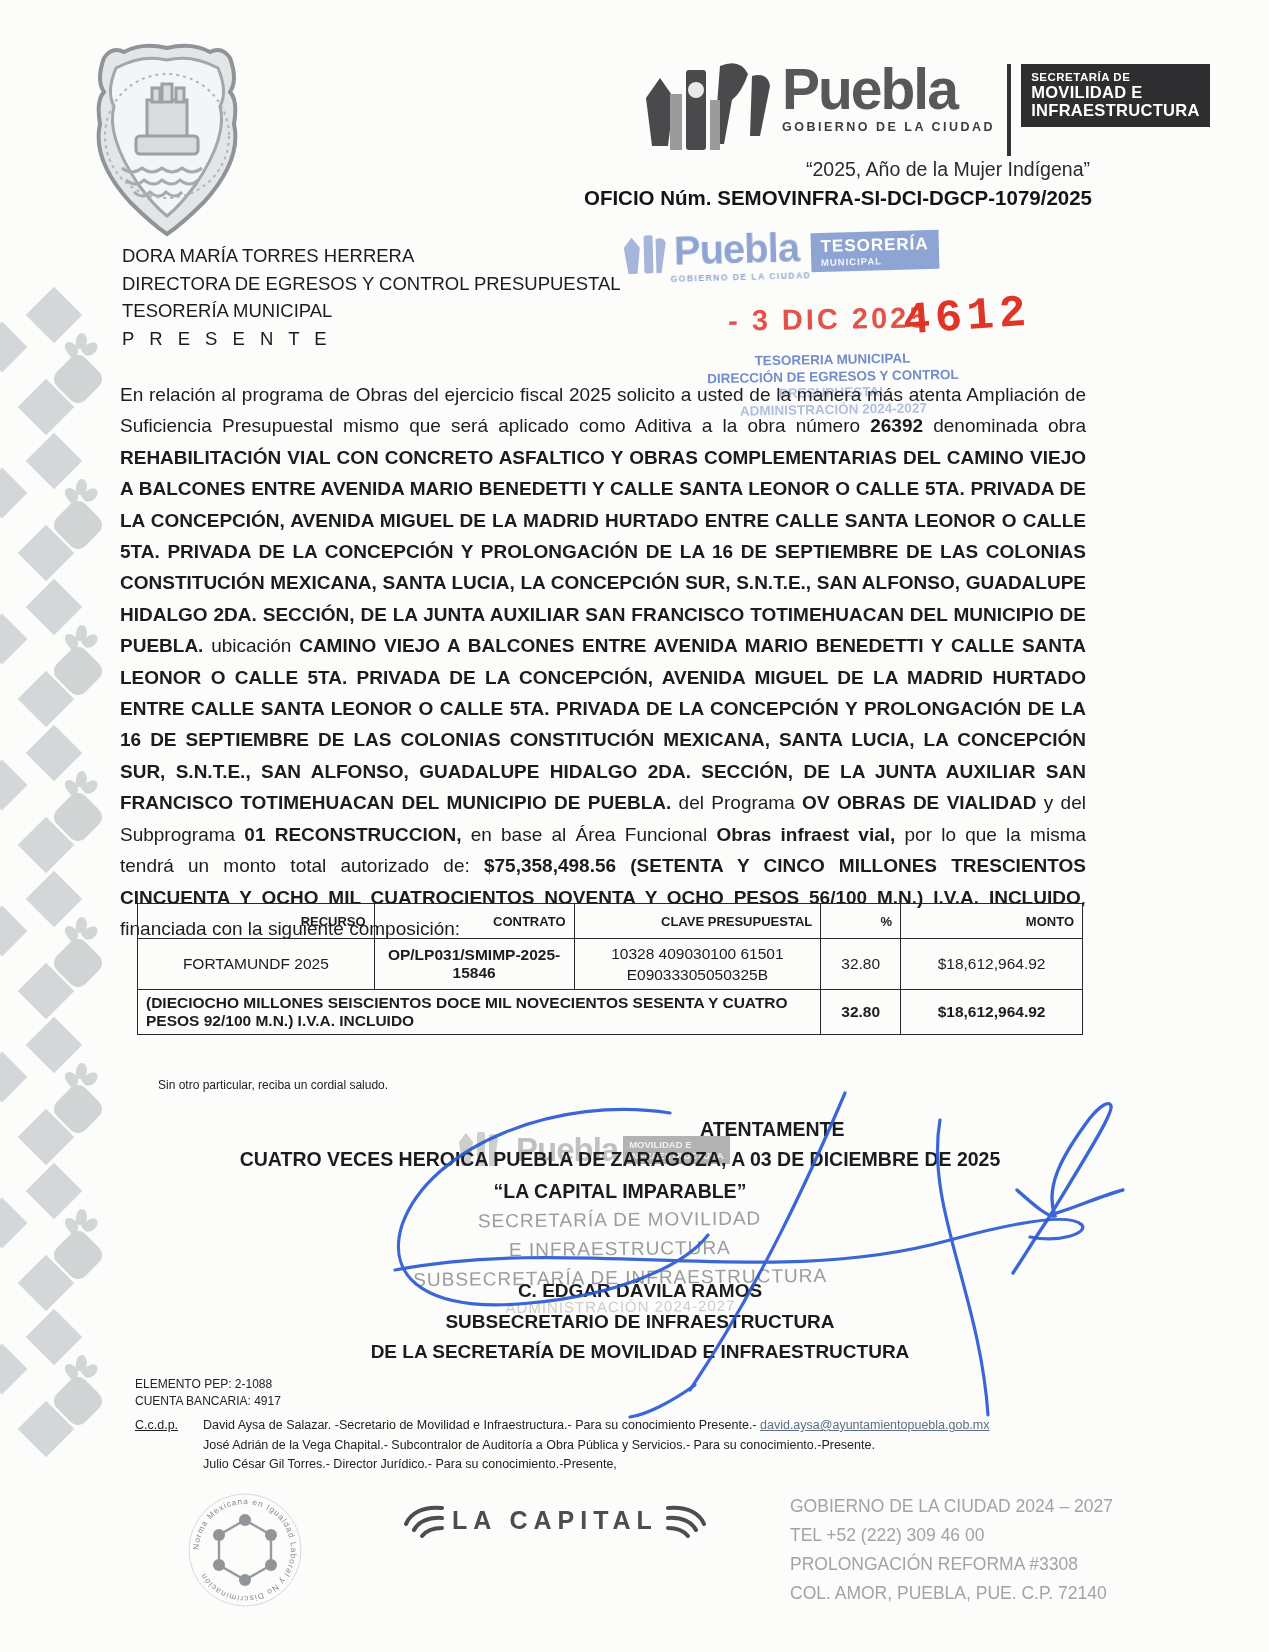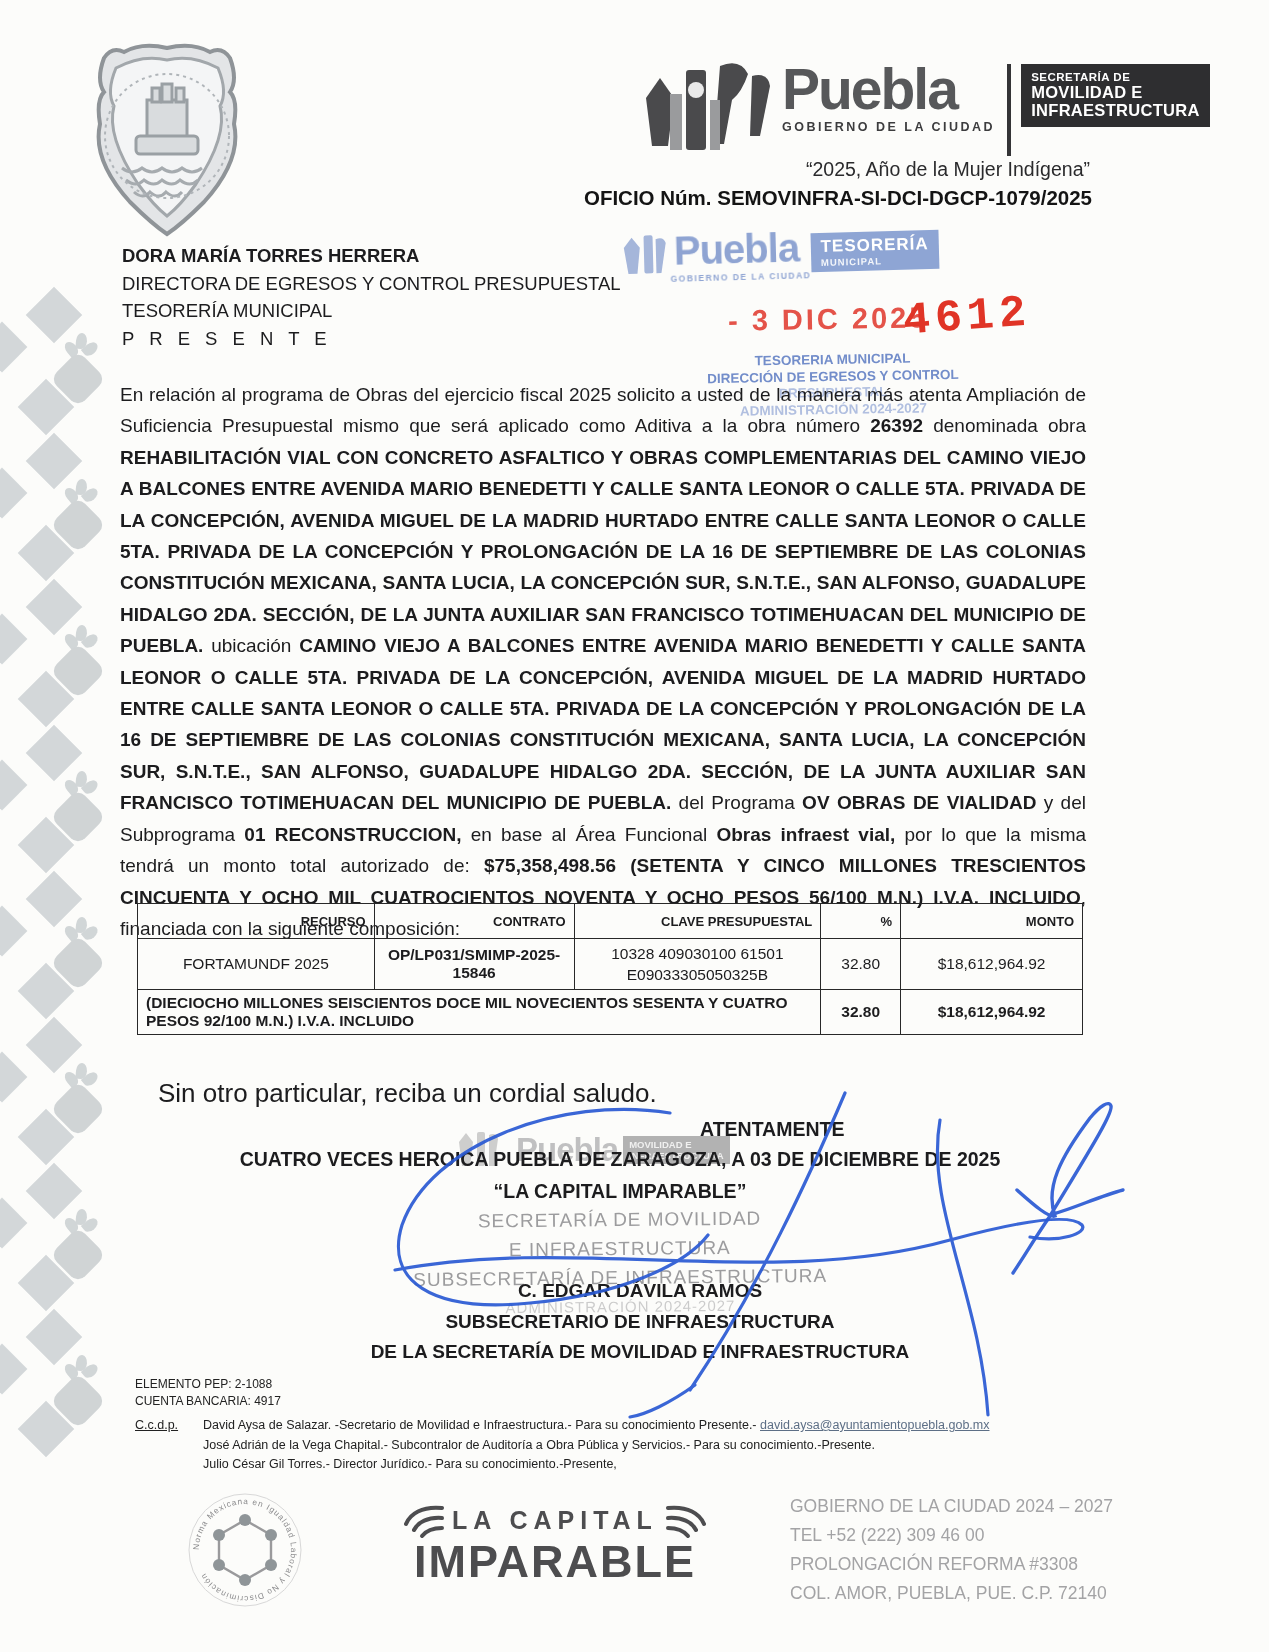--- a/index.html
+++ b/index.html
@@ -23,21 +23,21 @@
   .brand .pue{font-size:57px;font-weight:800;color:#57585a;letter-spacing:-2px;line-height:58px;}
   .brand .gob{font-size:12.5px;font-weight:700;letter-spacing:2.5px;color:#3c3c3e;margin-top:2px;}
   .brand .divider{width:4px;background:#343436;height:92px;margin:4px 10px 0 12px;}
   .secbox{background:#2e2e30;color:#fff;padding:7px 10px 8px 10px;margin-top:4px;}
   .secbox .l1{font-size:11.5px;font-weight:700;letter-spacing:.5px;}
   .secbox .l2,.secbox .l3{font-size:16.5px;font-weight:800;line-height:18px;letter-spacing:.3px;}
   .motto{position:absolute;left:660px;top:158px;width:430px;text-align:right;font-size:19.5px;color:#2a2a2c;z-index:1;}
   .oficio{position:absolute;left:540px;top:186px;width:552px;text-align:right;font-size:20.5px;font-weight:800;color:#141414;z-index:2;}
   
   .recipient{position:absolute;left:122px;top:242px;font-size:18.5px;line-height:27.5px;z-index:2;}
-  .recipient .b{font-weight:700;}
+  .recipient .b{font-weight:400;}
   .recipient .sp{letter-spacing:5px;}
   
   .st-tesoreria{position:absolute;left:618px;top:226px;display:flex;align-items:center;transform:rotate(-1.5deg);opacity:.85;z-index:1;}
   .st-tesoreria .pueblue{font-size:40px;font-weight:800;color:#7c95cc;filter:blur(.7px);letter-spacing:-1px;margin:0 6px 0 4px;}
   .st-tesoreria .gobblue{font-size:8.5px;font-weight:700;letter-spacing:1.5px;color:#7c95cc;filter:blur(.4px);}
   .st-tesoreria .tbox{background:#7491cb;color:#fff;padding:4px 10px;opacity:.95;}
   .st-tesoreria .tbox .t1{font-size:17px;font-weight:800;letter-spacing:1px;}
   .st-tesoreria .tbox .t2{font-size:9.5px;font-weight:700;letter-spacing:1px;opacity:.9;}
   .st-date{position:absolute;left:728px;top:303px;font-size:29px;font-weight:700;color:#e2453a;letter-spacing:3px;transform:rotate(-1deg);opacity:.92;z-index:1;font-family:"Liberation Sans",sans-serif;}
   .st-folio{position:absolute;left:903px;top:292px;font-size:45px;font-weight:700;color:#e03426;letter-spacing:5px;transform:rotate(-4deg);font-family:"Liberation Mono",monospace;z-index:1;}
@@ -48,21 +48,21 @@
   .bodytext b{font-weight:700;}
   
   .tblwrap{position:absolute;left:137px;top:903px;width:946px;z-index:2;}
   table.doc{border-collapse:collapse;width:100%;font-size:15.5px;}
   table.doc th,table.doc td{border:1.6px solid #282828;padding:4px 8px;}
   table.doc th{font-weight:800;font-size:13px;height:26px;text-align:right;}
   td.c{text-align:center;}
   td.bold{font-weight:800;}
   .clave div{line-height:21px;}
   
-  .farewell{position:absolute;left:158px;top:1078px;font-size:26px;z-index:2;}
+  .farewell{position:absolute;left:158px;top:1078px;font-size:12px;z-index:2;}
   .atent{position:absolute;left:700px;top:1118px;width:380px;font-weight:800;font-size:19.5px;z-index:2;}
   .citydate{position:absolute;left:130px;top:1148px;width:980px;text-align:center;font-weight:800;font-size:19.5px;z-index:2;}
   .quoteline{position:absolute;left:130px;top:1180px;width:980px;text-align:center;font-weight:800;font-size:19.5px;z-index:2;}
   .st-semovi-mini{position:absolute;left:455px;top:1128px;display:flex;align-items:center;opacity:.5;z-index:1;}
   .st-semovi-mini .pgray{font-size:33px;font-weight:800;color:#85868a;filter:blur(.6px);letter-spacing:-1px;margin:0 5px;}
   .st-semovi-mini .gbox{background:#6a6a6d;color:#e6e6e6;padding:3px 6px;font-size:9.5px;font-weight:800;line-height:11px;}
   .st-signer{position:absolute;left:330px;top:1205px;width:580px;text-align:center;color:#9c9c9e;font-size:19px;line-height:29px;letter-spacing:1px;transform:rotate(-.6deg);z-index:1;}
   .st-signer .f{opacity:.5;font-size:15px;}
   .signer{position:absolute;left:250px;top:1276px;width:780px;text-align:center;font-weight:800;font-size:19px;line-height:30.5px;z-index:2;}
   .sig-svg{position:absolute;z-index:5;pointer-events:none;}
@@ -399,21 +399,20 @@
       </svg>
       <span class="lc">LA CAPITAL</span>
       <svg width="44" height="40" viewBox="0 0 44 40">
         <g fill="none" stroke="#4d4d4f" stroke-width="4" stroke-linecap="round">
           <path d="M4 8 C 24 6, 36 14, 40 24"></path>
             <path d="M4 18 C 18 17, 28 22, 32 30"></path>
             <path d="M4 28 C 14 28, 20 31, 24 36"></path>
         </g>
       </svg>
     </div>
-    <div class="imp">IMPARABLE</div>
   </div>
 
   <div class="addr">
     <div>GOBIERNO DE LA CIUDAD 2024 – 2027</div>
     <div>TEL +52 (222) 309 46 00</div>
     <div>PROLONGACIÓN REFORMA #3308</div>
     <div>COL. AMOR, PUEBLA, PUE. C.P. 72140</div>
   </div>
 
 </div>

